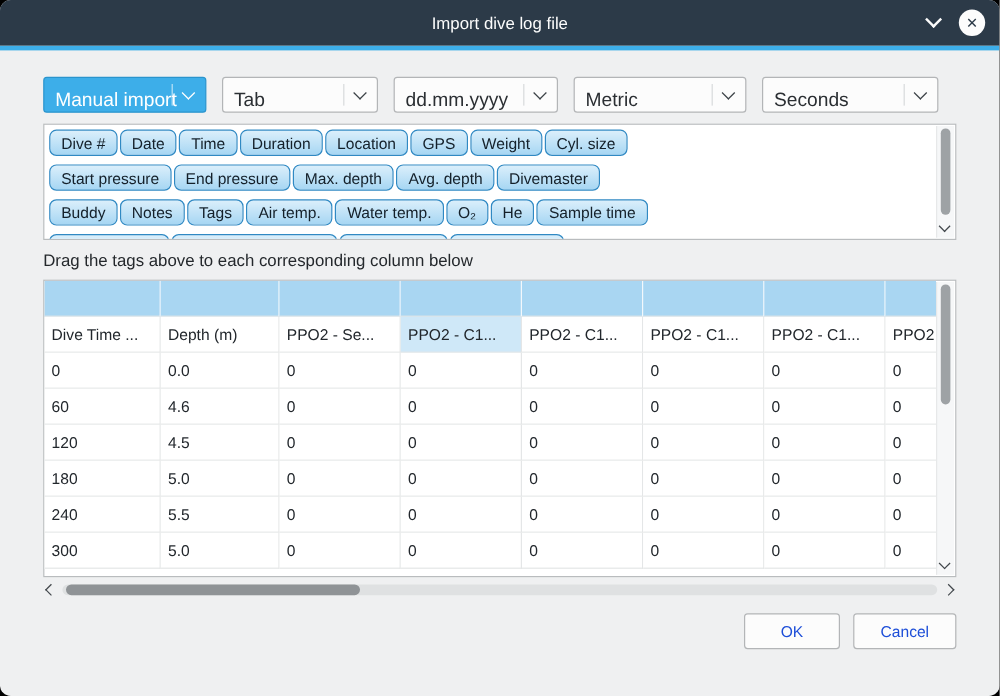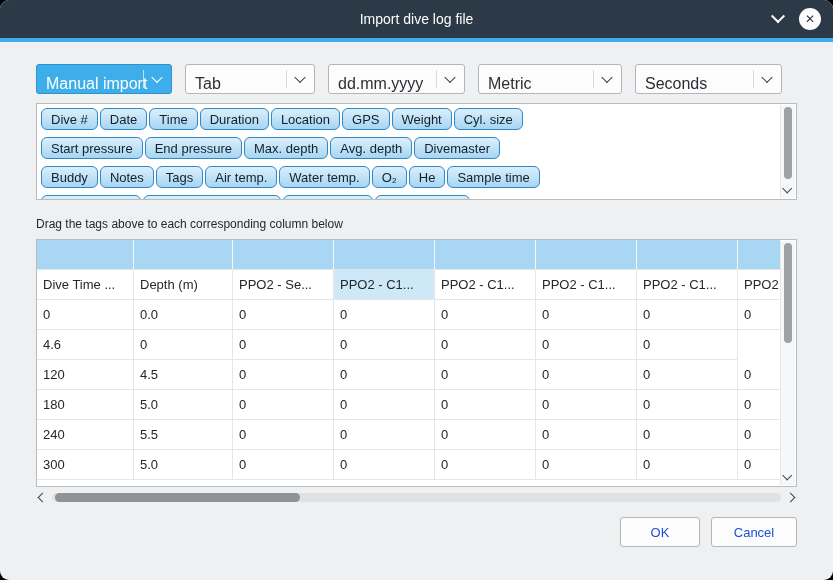--- a/index.html
+++ b/index.html
@@ -66,21 +66,21 @@
     border-right:1.6px solid #41464b; border-bottom:1.6px solid #41464b;
     transform:translateX(-62%) rotate(45deg);
   }
   .hscroll { margin-top:3px; height:15px; position:relative; }
   .htrack { position:absolute; left:16px; right:16px; top:3px; height:9px; background:#dfe1e2; border-radius:4.5px; }
   .hthumb { position:absolute; left:19px; top:3px; height:9px; width:245px; border-radius:4.5px; background:#8f9396; }
   .harrow { position:absolute; top:4px; width:7px; height:7px; }
   .harrow.left  { left:3px;  border-left:1.6px solid #41464b;  border-bottom:1.6px solid #41464b; transform:rotate(45deg); }
   .harrow.right { right:3px; border-right:1.6px solid #41464b; border-top:1.6px solid #41464b; transform:rotate(45deg); }
   
-  .instruction { margin-top:17px; font-size:12px; color:#24282c; }
+  .instruction { margin-top:9px; font-size:14px; color:#24282c; }
   
   .table-wrap { margin-top:8px; height:248px; background:#fff; border:1px solid #b9bcbe; position:relative; }
   .grid-viewport { position:absolute; inset:0 16px 0 0; overflow:hidden; }
   .trow { display:grid; height:30px; }
   .drop-cell { background:#a9d6f2; border-right:1px solid #f3f8fc; border-bottom:1px solid #e3e5e6; }
   .hcell, .dcell {
     background:#fff; border-right:1px solid #e4e6e7; border-bottom:1px solid #e4e6e7;
     font-size:13px; color:#22272c; line-height:29px; padding-left:6px;
     overflow:hidden; white-space:nowrap;
   }
@@ -209,20 +209,21 @@
             <div class="dcell">0</div>
             <div class="dcell">0.0</div>
             <div class="dcell">0</div>
             <div class="dcell">0</div>
             <div class="dcell">0</div>
             <div class="dcell">0</div>
             <div class="dcell">0</div>
             <div class="dcell">0</div>
           </div>
           <div class="trow data-row" style="grid-template-columns: 97px 99px 101px 101px 101px 101px 101px 101px;">
+            <div class="dcell">60</div>
             <div class="dcell">4.6</div>
             <div class="dcell">0</div>
             <div class="dcell">0</div>
             <div class="dcell">0</div>
             <div class="dcell">0</div>
             <div class="dcell">0</div>
             <div class="dcell">0</div>
           </div>
           <div class="trow data-row" style="grid-template-columns: 97px 99px 101px 101px 101px 101px 101px 101px;">
             <div class="dcell">120</div>

